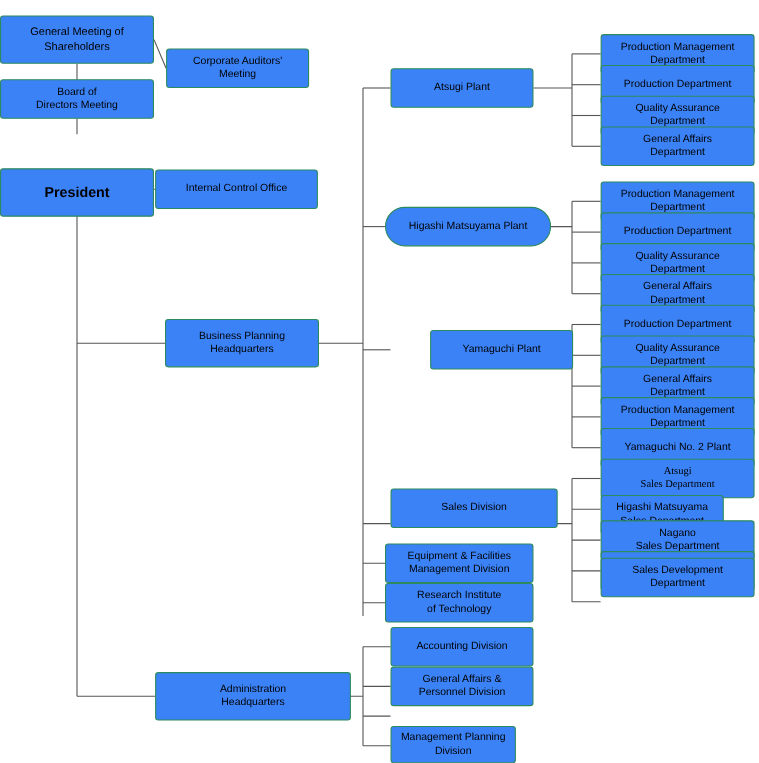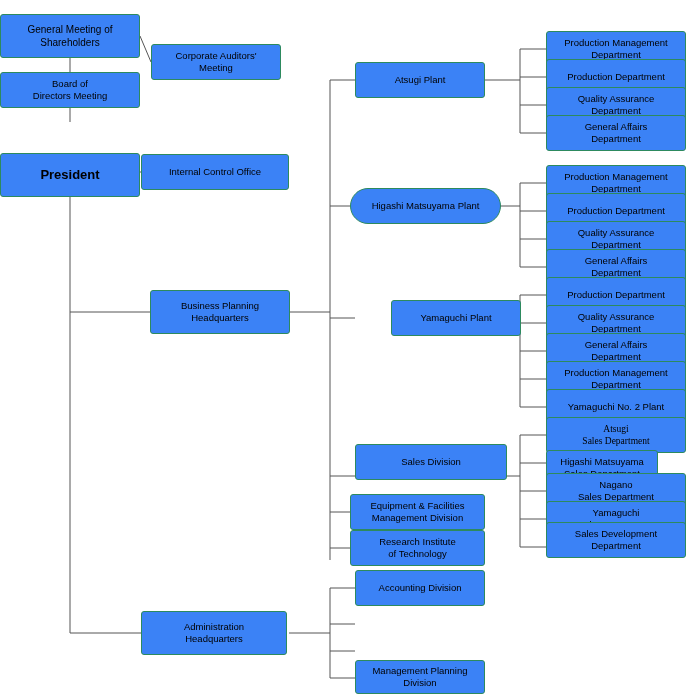--- a/index.html
+++ b/index.html
@@ -114,32 +114,33 @@
   <line x1="330" y1="651" x2="355" y2="651"></line>
   <line x1="330" y1="678" x2="355" y2="678"></line>
 </svg>
 
   <div class="node" style="left:0px;top:14px;width:140px;height:44px;font-size:10px;">General Meeting of<br>Shareholders</div>
   <div class="node" style="left:151px;top:44px;width:130px;height:36px;">Corporate Auditors'<br>Meeting</div>
   <div class="node" style="left:0px;top:72px;width:140px;height:36px;">Board of<br>Directors Meeting</div>
   <div class="node" style="left:0px;top:122px;width:140px;height:44px;font-size:13px;font-weight:bold;margin-top:31px;">President</div>
   <div class="node" style="left:141px;top:154px;width:148px;height:36px;">Internal Control Office</div>
   <div class="node" style="left:150px;top:290px;width:140px;height:44px;">Business Planning<br>Headquarters</div>
-  <div class="node" style="left:141px;top:611px;width:146px;height:44px;">Administration<br>Headquarters</div>
+  <div class="node" style="left:141px;top:611px;width:178px;height:44px;">Administration<br>Headquarters</div>
 
   <div class="node" style="left:355px;top:62px;width:130px;height:36px;text-align:right;">Atsugi Plant</div>
   <div class="node" style="left:350px;top:188px;width:151px;height:36px;border-radius:18px;">Higashi Matsuyama Plant</div>
   <div class="node" style="left:355px;top:300px;width:130px;height:36px;margin-left:36px;">Yamaguchi Plant</div>
 
   <div class="node" style="left:355px;top:444px;width:152px;height:36px;">Sales Division</div>
   <div class="node" style="left:350px;top:494px;width:135px;height:36px;">Equipment &amp; Facilities<br>Management Division</div>
   <div class="node" style="left:350px;top:530px;width:135px;height:36px;">Research Institute<br>of Technology</div>
 
   <div class="node" style="left:355px;top:570px;width:130px;height:36px;">Accounting Division</div>
-  <div class="node" style="left:355px;top:660px;width:130px;height:34px;">Management Planning<br>Division</div>
+  <div class="node" style="left:355px;top:606px;width:130px;height:36px;">General Affairs &amp;<br>Personnel Division</div>
+  <div class="node" style="left:355px;top:660px;width:114px;height:34px;">Management Planning<br>Division</div>
 
   <div class="node" style="left:546px;top:31px;width:140px;height:36px;">Production Management<br>Department</div>
   <div class="node" style="left:546px;top:59px;width:140px;height:36px;">Production Department</div>
   <div class="node" style="left:546px;top:87px;width:140px;height:36px;">Quality Assurance<br>Department</div>
   <div class="node" style="left:546px;top:115px;width:140px;height:36px;">General Affairs<br>Department</div>
 
   <div class="node" style="left:546px;top:165px;width:140px;height:36px;">Production Management<br>Department</div>
   <div class="node" style="left:546px;top:193px;width:140px;height:36px;">Production Department</div>
   <div class="node" style="left:546px;top:221px;width:140px;height:36px;">Quality Assurance<br>Department</div>
   <div class="node" style="left:546px;top:249px;width:140px;height:36px;">General Affairs<br>Department</div>
@@ -147,14 +148,14 @@
   <div class="node" style="left:546px;top:277px;width:140px;height:36px;">Production Department</div>
   <div class="node" style="left:546px;top:305px;width:140px;height:36px;">Quality Assurance<br>Department</div>
   <div class="node" style="left:546px;top:333px;width:140px;height:36px;">General Affairs<br>Department</div>
   <div class="node" style="left:546px;top:361px;width:140px;height:36px;">Production Management<br>Department</div>
   <div class="node" style="left:546px;top:389px;width:140px;height:36px;">Yamaguchi No. 2 Plant</div>
 
   <div class="node" style="left:546px;top:417px;width:140px;height:36px;font-family:Liberation Serif, serif;">Atsugi<br>Sales Department</div>
   <div class="node" style="left:546px;top:450px;width:112px;height:36px;">Higashi Matsuyama<br>Sales Department</div>
   <div class="node" style="left:546px;top:473px;width:140px;height:36px;">Nagano<br>Sales Department</div>
   <div class="node" style="left:546px;top:501px;width:140px;height:36px;">Yamaguchi<br>Sales Department</div>
-  <div class="node" style="left:546px;top:522px;width:140px;height:36px;">Sales Development<br>Department</div>
+  <div class="node" style="left:546px;top:507px;width:140px;height:36px;">Sales Development<br>Department</div>
 </div>
 
 </body></html>

